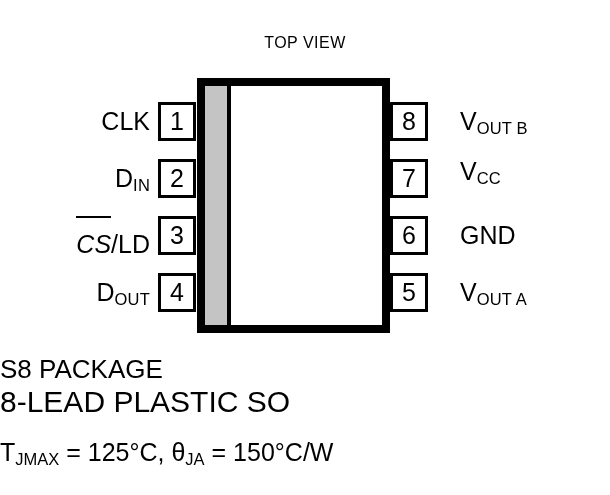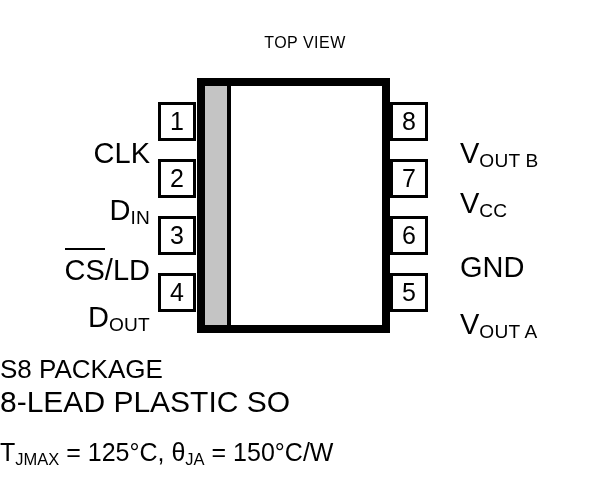--- a/index.html
+++ b/index.html
@@ -68,46 +68,46 @@
     font-size: 25px;
     line-height: 33px;
     text-align: center;
   }
   .pin-box.left  { left: 158px; }
   .pin-box.right { left: 390px; }
 
   
   .pin-label {
     position: absolute;
-    font-size: 29px;
+    font-size: 25px;
     line-height: 39px;
     height: 39px;
     white-space: nowrap;
-    margin-top: 32px;
   }
   .pin-label.left {
     right: 460px;      
     text-align: right;
   }
   .pin-label.right {
     left: 460px;
     text-align: left;
   }
   .pin-label sub {
     font-size: 0.66em;
     vertical-align: baseline;
     position: relative;
     top: 0.22em;
     letter-spacing: 0.2px;
   }
   .ovl {
     border-top: 2.5px solid #000000;
-    padding-top: 7px;
+    padding-top: 15px;
     display: inline-block;
     line-height: 0.95;
+    font-style: italic;
   }
 
   
   .footer-line {
     position: absolute;
     left: 0;
     width: 549px;
     text-align: left;
     white-space: nowrap;
   }
@@ -139,21 +139,21 @@
   <div class="pin-box left" style="top:273px">4</div>
 
   <div class="pin-box right" style="top:102px">8</div>
   <div class="pin-box right" style="top:159px">7</div>
   <div class="pin-box right" style="top:216px">6</div>
   <div class="pin-box right" style="top:273px">5</div>
 
   <div class="pin-label left" style="top:102px">CLK</div>
   <div class="pin-label left" style="top:159px">D<sub>IN</sub></div>
   <div class="pin-label left" style="top:216px"><span class="ovl">CS</span>/LD</div>
-  <div class="pin-label left" style="top:266px">D<sub>OUT</sub></div>
+  <div class="pin-label left" style="top:273px">D<sub>OUT</sub></div>
 
   <div class="pin-label right" style="top:102px">V<sub>OUT B</sub></div>
   <div class="pin-label right" style="top:152px">V<sub>CC</sub></div>
   <div class="pin-label right" style="top:216px">GND</div>
   <div class="pin-label right" style="top:273px">V<sub>OUT A</sub></div>
 
   <div class="footer-line pkg1">S8 PACKAGE</div>
   <div class="footer-line pkg2">8-LEAD PLASTIC SO</div>
   <div class="footer-line therm">T<sub>JMAX</sub> = 125°C, θ<sub>JA</sub> = 150°C/W</div>
 

